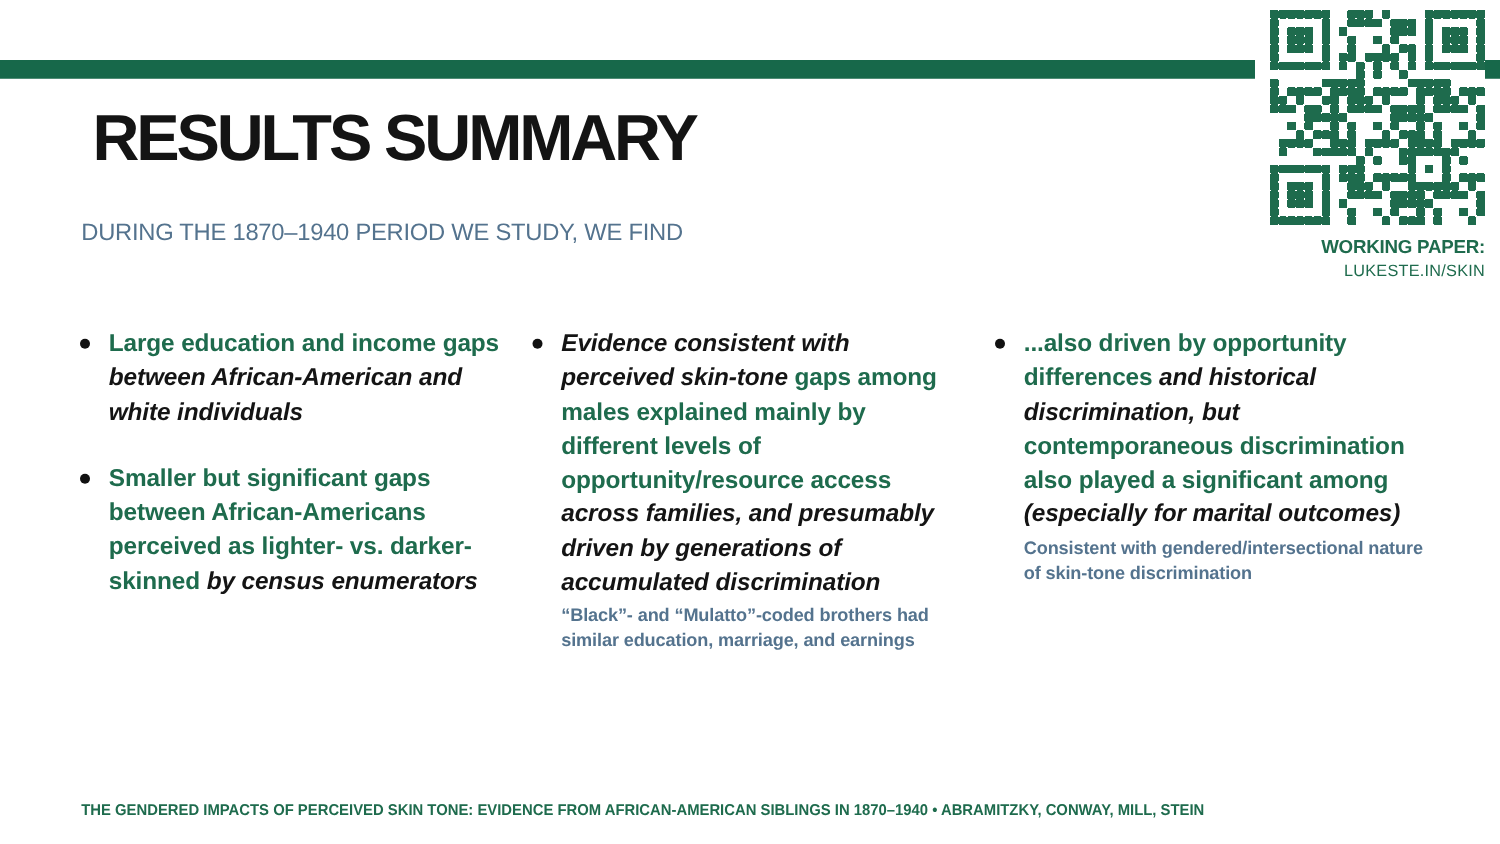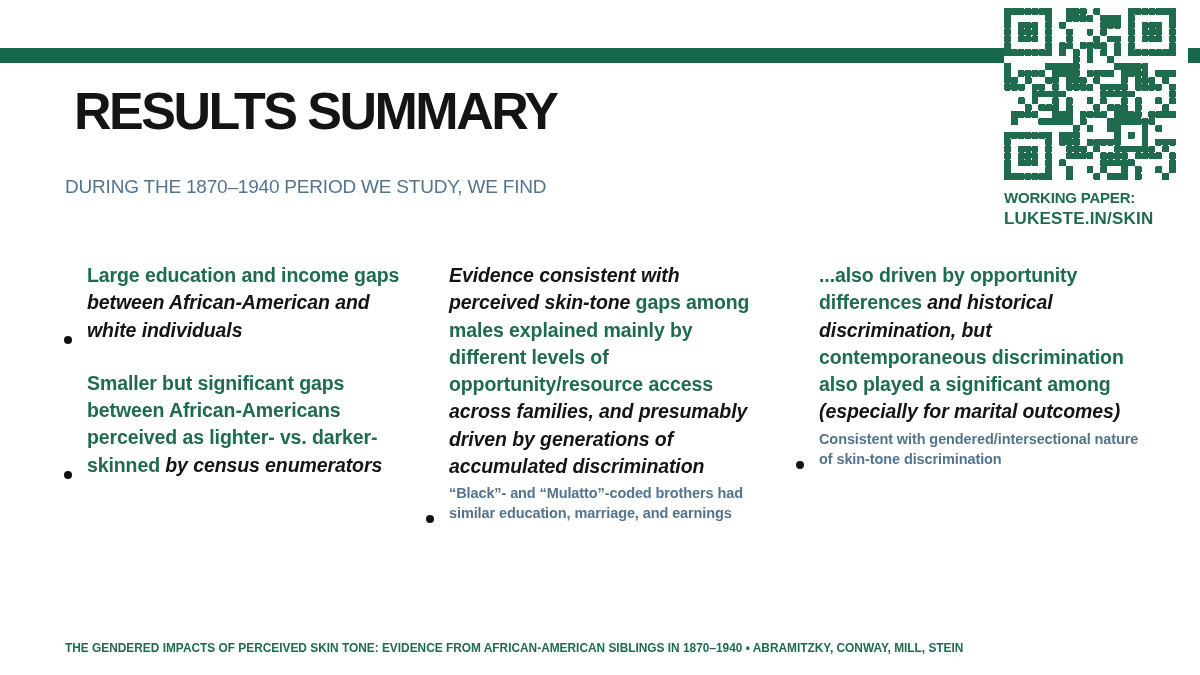--- a/index.html
+++ b/index.html
@@ -24,39 +24,39 @@
     z-index:1;
   }
   .qr-panel{
     position:absolute;
     left:1004px; top:0;
     width:184px; height:254px;
     background:#ffffff;
     z-index:2;
     display:flex;
     flex-direction:column;
-    align-items:flex-start;
+    align-items:flex-end;
   }
   .qr-svg{
     margin-top:8px;
     width:172px; height:172px;
     display:block;
   }
   .wp-label{
     margin-top:9px;
     font-size:15px;
     font-weight:700;
     letter-spacing:-0.2px;
     color:var(--green);
     white-space:nowrap;
   }
   .wp-url{
     margin-top:3px;
-    font-size:17px;
-    font-weight:700;
+    font-size:13px;
+    font-weight:400;
     letter-spacing:0.2px;
     color:var(--green);
     white-space:nowrap;
   }
   .title{
     position:absolute;
     left:62px; top:85px;
     font-size:52px;
     line-height:1;
     font-weight:700;
@@ -77,21 +77,21 @@
   .columns{
     position:absolute;
     left:64px; top:262px;
     width:1084px;
     display:grid;
     grid-template-columns:338px 346px 352px;
     column-gap:24px;
   }
   .bullet{
     display:flex;
-    align-items:flex-end;
+    align-items:flex-start;
     margin-bottom:26px;
   }
   .dot{
     flex:0 0 auto;
     width:8px; height:8px;
     border-radius:50%;
     background:#111;
     margin-top:9px;
     margin-right:15px;
   }

